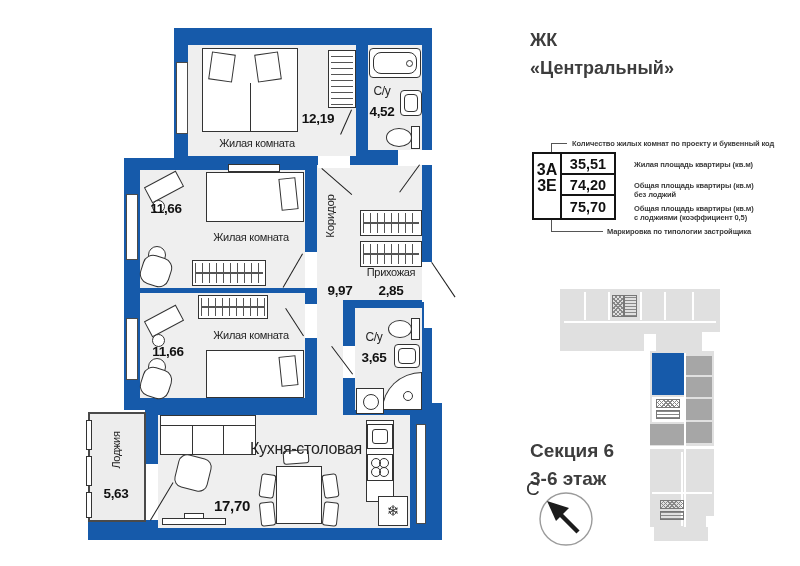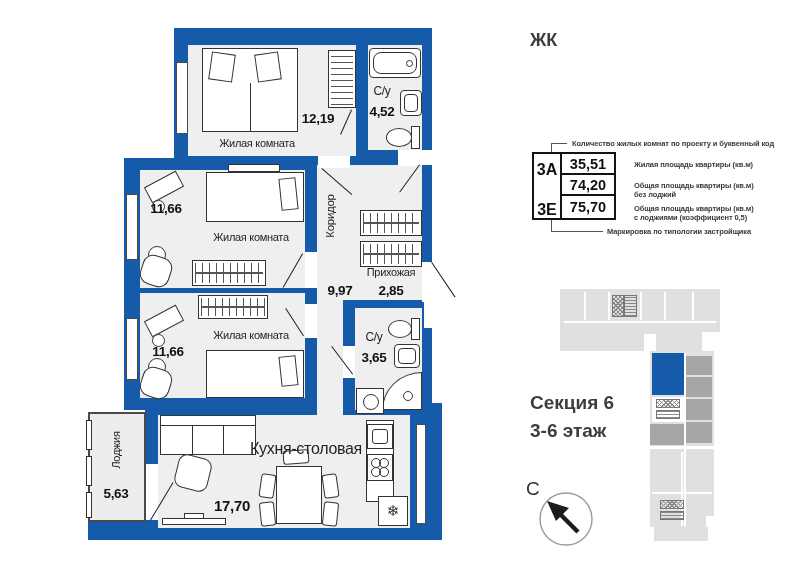--- a/index.html
+++ b/index.html
@@ -27,21 +27,21 @@
   .lb{position:absolute;font-size:11px;color:#242424;white-space:nowrap;letter-spacing:-.3px;text-align:center;}
   .nm{position:absolute;font-weight:bold;font-size:13.5px;color:#111;white-space:nowrap;text-align:center;letter-spacing:-.3px;}
   .circ{position:absolute;border:1.5px solid #333;border-radius:50%;background:#fff;box-sizing:border-box;}
   .vtxt{transform:rotate(-90deg);transform-origin:0 0;}
   
   .title{position:absolute;left:530px;top:26px;font-size:18px;line-height:28px;font-weight:bold;color:var(--ink);}
   .tiny{position:absolute;font-size:7.5px;font-weight:bold;color:#3a3a3a;letter-spacing:-.1px;line-height:9px;}
   .cell{position:absolute;background:#fff;border:2px solid #141414;box-sizing:border-box;
         text-align:center;font-weight:bold;color:#111;}
   .cline{position:absolute;background:#555;}
-  .sect{position:absolute;left:530px;font-size:19px;font-weight:bold;color:var(--ink);}
+  .sect{position:absolute;left:530px;font-size:19px;font-weight:bold;color:var(--ink);margin-top:48px;}
   .mm-l{position:absolute;background:var(--mm-light);}
   .mm-g{position:absolute;background:var(--mm-gray);}
   .mm-w{position:absolute;background:#fff;}
   .mm-b{position:absolute;background:var(--wall);}
   .mm-e{position:absolute;border:1px solid #777;box-sizing:border-box;background:
       repeating-linear-gradient(45deg,#888 0 1px,transparent 1px 3px),
       repeating-linear-gradient(-45deg,#888 0 1px,transparent 1px 3px);}
   .mm-e2{position:absolute;border:1px solid #777;box-sizing:border-box;background:
       repeating-linear-gradient(0deg,#888 0 1px,transparent 1px 3px);}
 </style>
@@ -194,30 +194,31 @@
 
     <div class="lb" style="left:246px;top:440px;width:120px;font-size:16px">Кухня-столовая</div>
     <div class="nm" style="left:206px;top:497px;width:52px;font-size:15px">17,70</div>
 
     <div class="lb vtxt" style="left:110px;top:482px;width:64px">Лоджия</div>
     <div class="nm" style="left:92px;top:486px;width:48px">5,63</div>
   </div>
 
   <div class="title">
     <div>ЖК</div>
+    <div>«Центральный»</div>
   </div>
 
   <div>
     <div class="cline" style="left:551px;top:143px;width:1px;height:10px"></div>
     <div class="cline" style="left:551px;top:143px;width:16px;height:1px"></div>
     <div class="tiny" style="left:572px;top:139px;width:220px">Количество жилых комнат по проекту и буквенный код</div>
 
     <div class="cell" style="left:532px;top:152px;width:30px;height:68px;font-size:16px;line-height:16px">
       <div style="margin-top:8px">3А</div>
-      <div style="margin-top:24px">3Е</div>
+      <div style="margin-top:0">3Е</div>
     </div>
     <div class="cell" style="left:560px;top:152px;width:56px;height:23px;font-size:14.5px;line-height:20px">35,51</div>
     <div class="cell" style="left:560px;top:173px;width:56px;height:23px;font-size:14.5px;line-height:20px">74,20</div>
     <div class="cell" style="left:560px;top:194px;width:56px;height:26px;font-size:14.5px;line-height:23px">75,70</div>
 
     <div class="tiny" style="left:634px;top:160px;width:160px">
       <div>Жилая площадь квартиры (кв.м)</div>
       <div></div>
     </div>
     <div class="tiny" style="left:634px;top:181px;width:160px">

